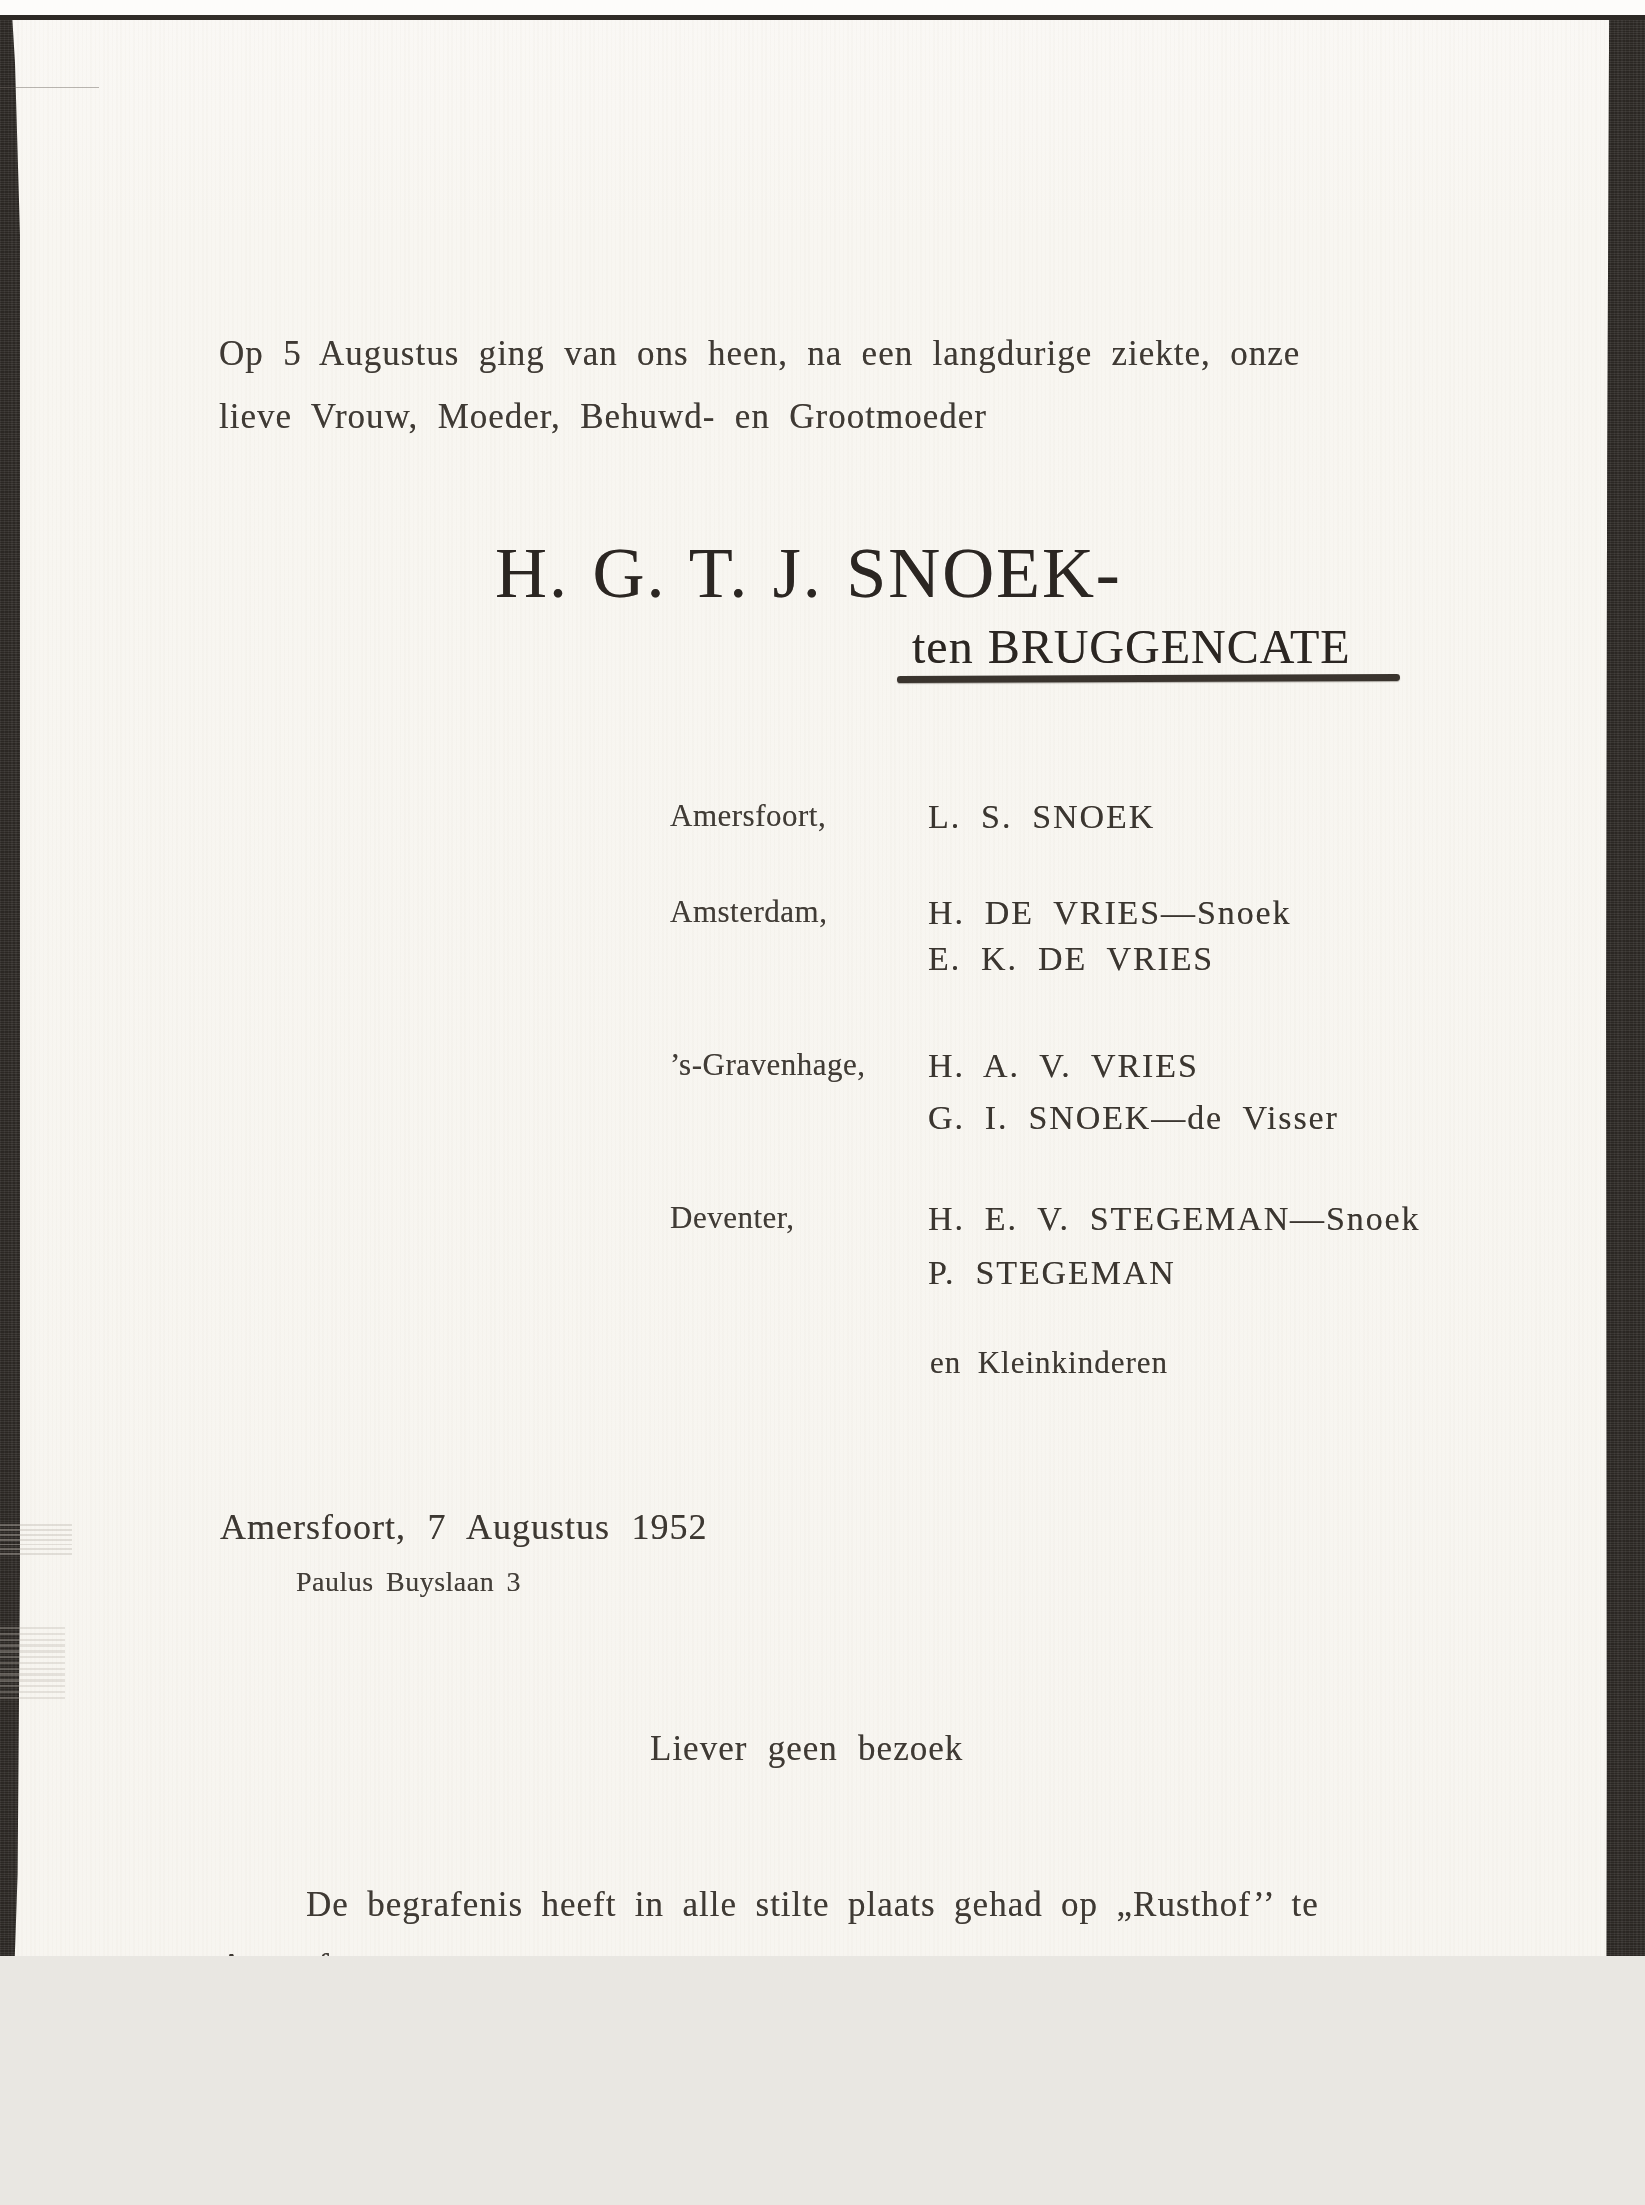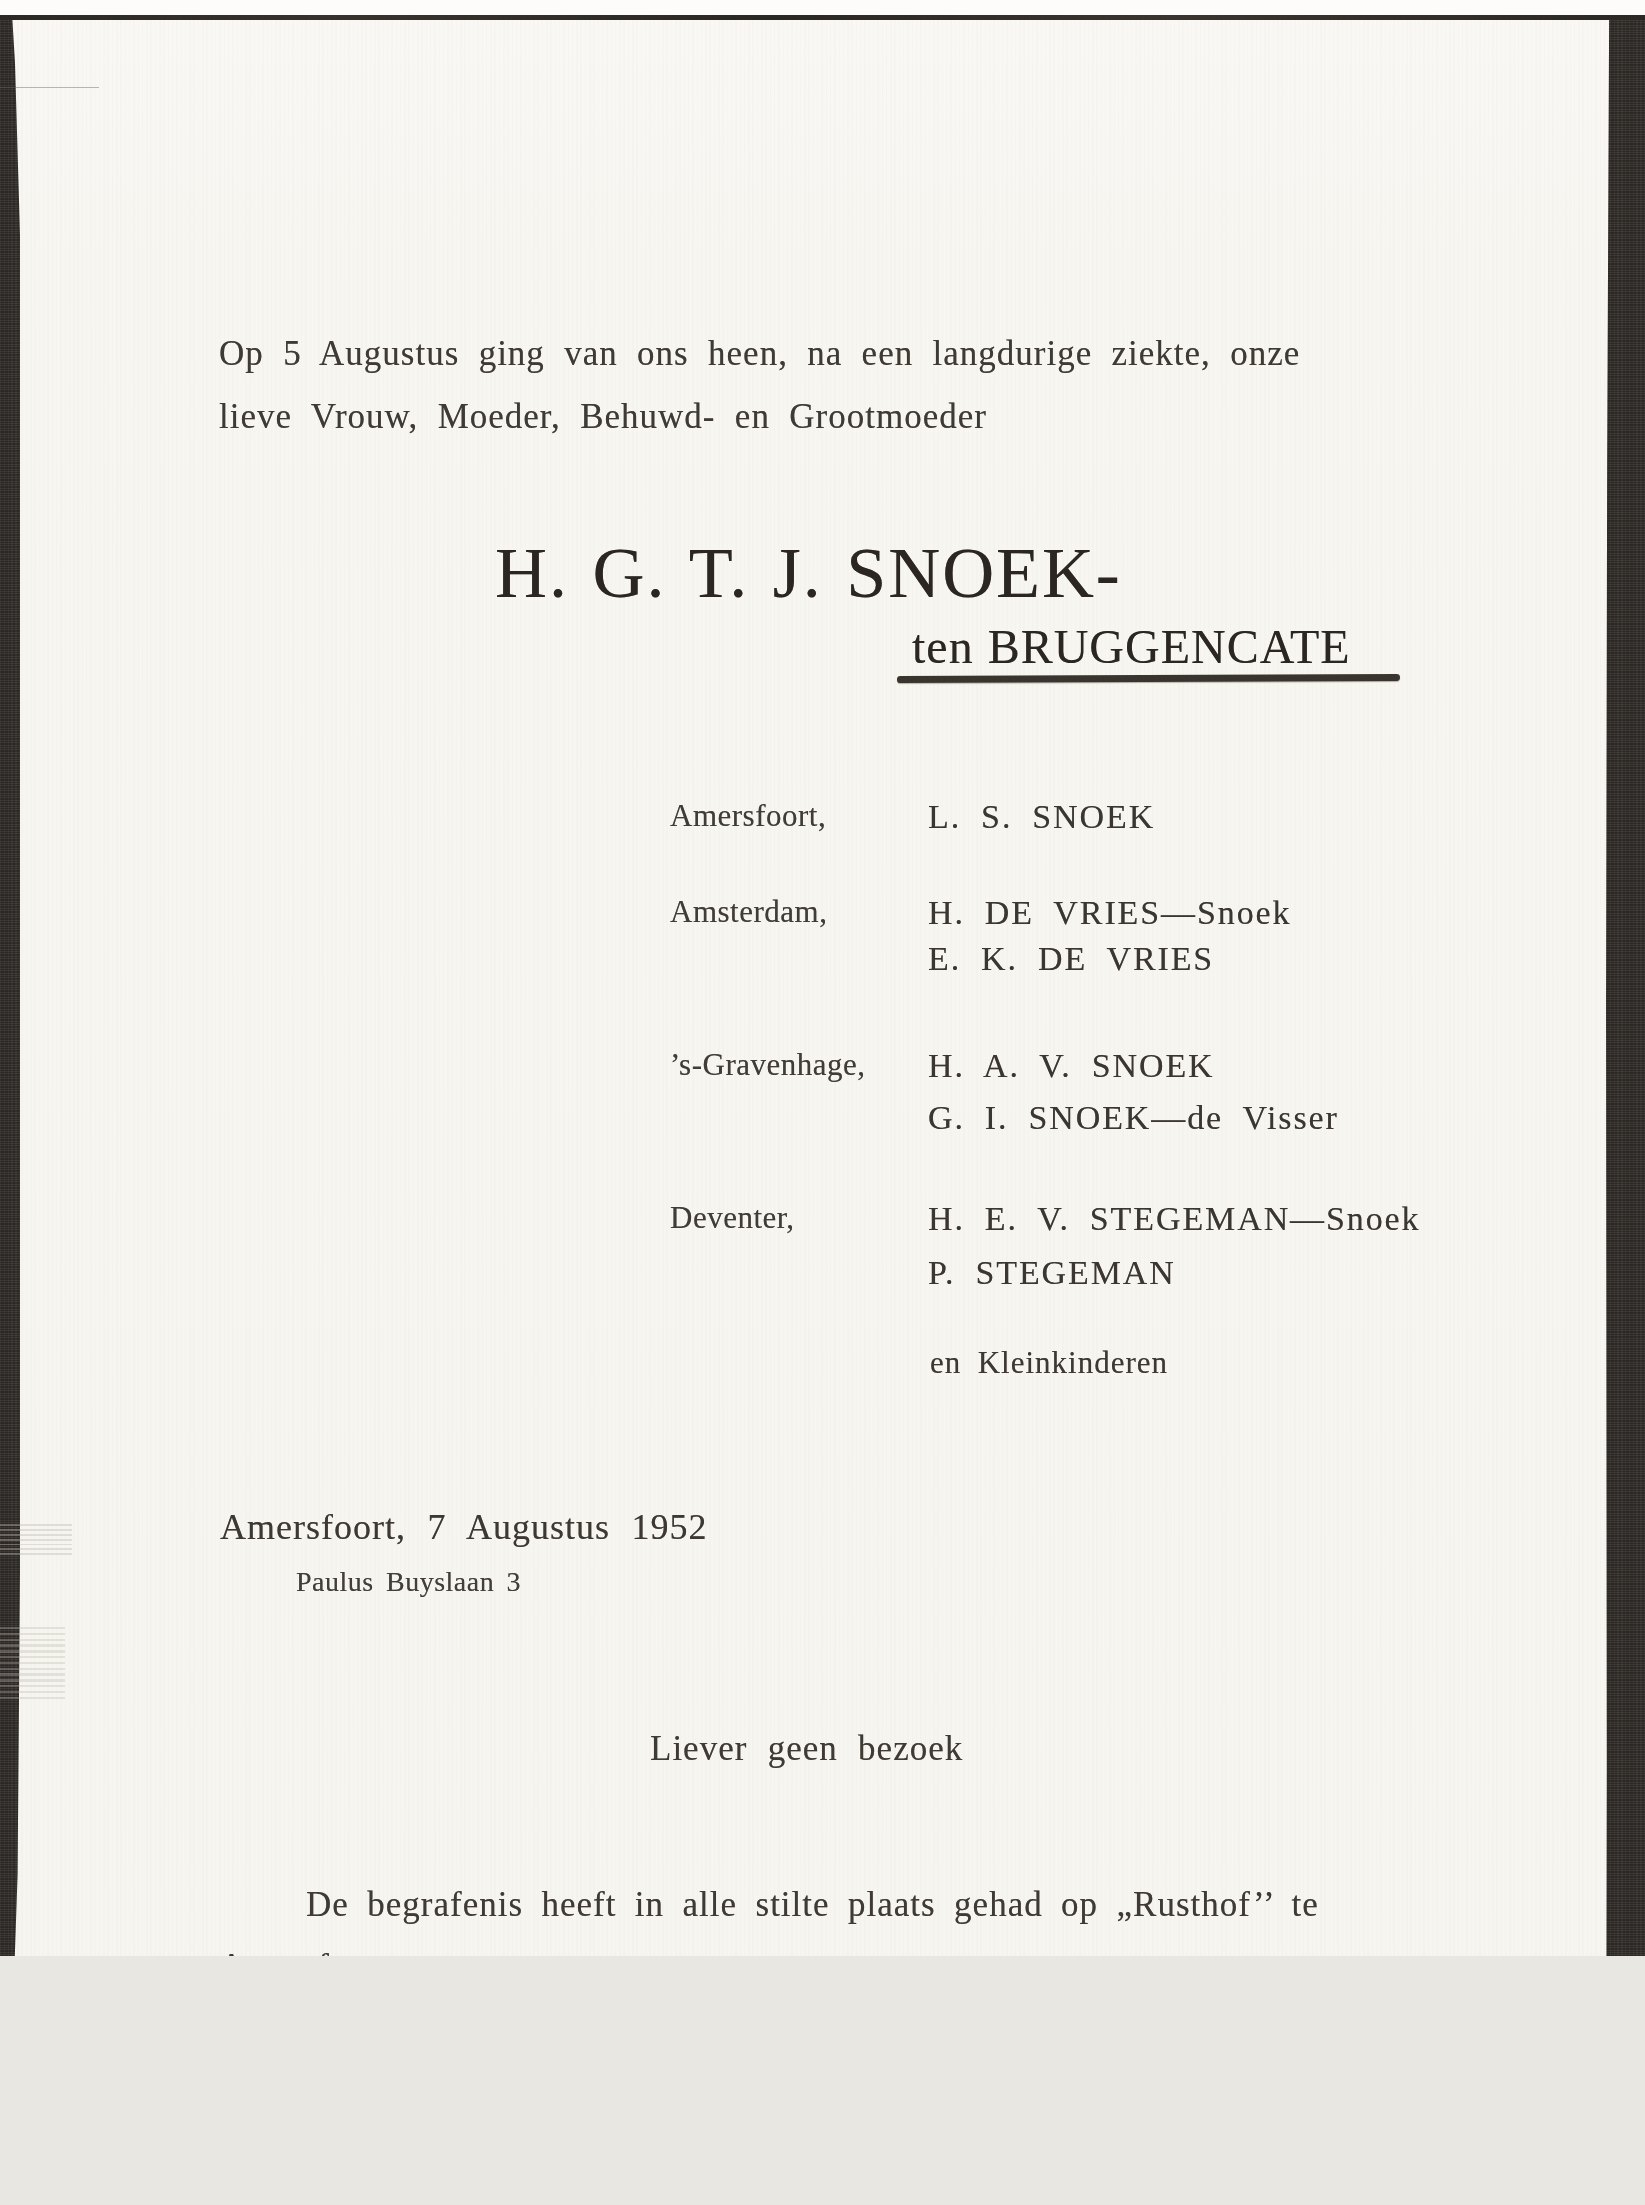--- a/index.html
+++ b/index.html
@@ -80,21 +80,21 @@
   <div class="name-underline"></div>
 
   <div class="txt place rA1">Amersfoort,</div>
   <div class="txt pname rA1">L. S. SNOEK</div>
 
   <div class="txt place rB1">Amsterdam,</div>
   <div class="txt pname rB1">H. DE VRIES—Snoek</div>
   <div class="txt pname rB2">E. K. DE VRIES</div>
 
   <div class="txt place rC1">’s-Gravenhage,</div>
-  <div class="txt pname rC1">H. A. V. SNOEK</div>
+  <div class="txt pname rC1">H. A. V. VRIES</div>
   <div class="txt pname rC2">G. I. SNOEK—de Visser</div>
 
   <div class="txt place rD1">Deventer,</div>
   <div class="txt pname rD1">H. E. V. STEGEMAN—Snoek</div>
   <div class="txt pname rD2">P. STEGEMAN</div>
 
   <div class="txt family-closing">en Kleinkinderen</div>
 
   <div class="txt dateline">Amersfoort, 7 Augustus 1952</div>
   <div class="txt address">Paulus Buyslaan 3</div>

